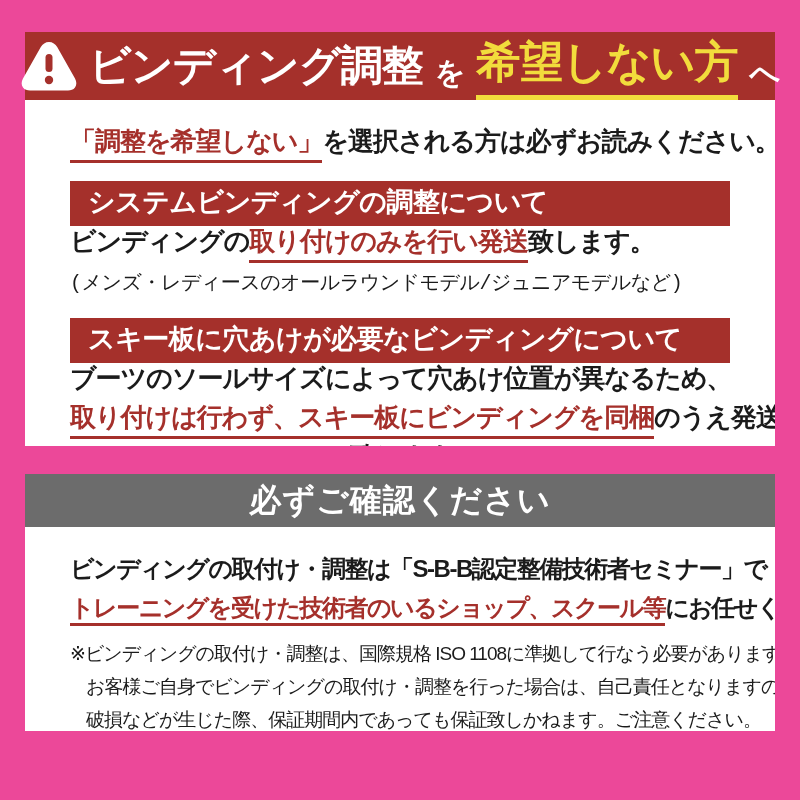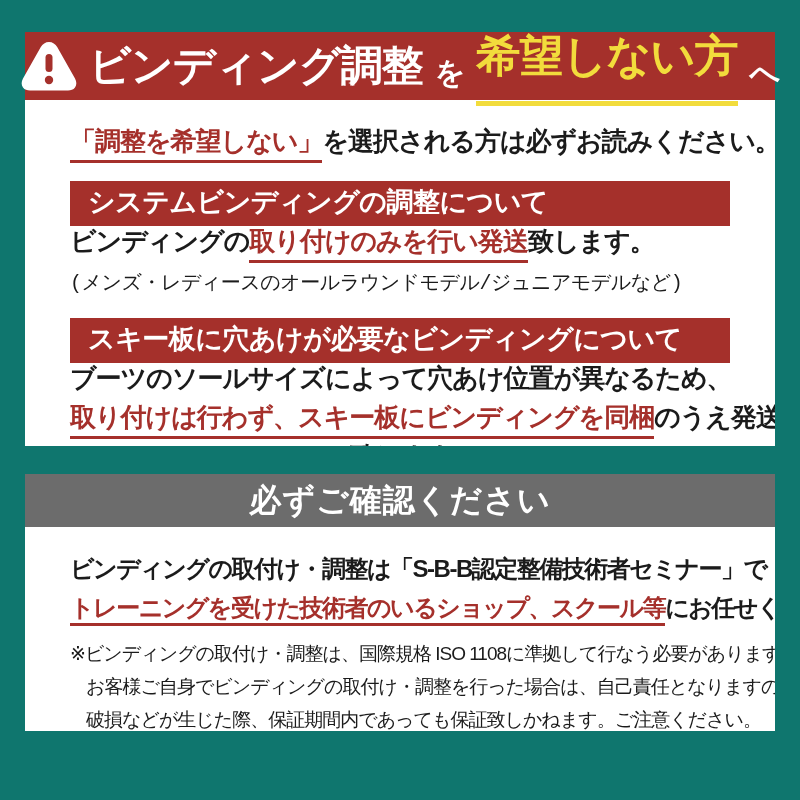--- a/index.html
+++ b/index.html
@@ -1,28 +1,28 @@
 <!DOCTYPE html>
 <html><head>
 <meta charset="utf-8">
 <style>
   * { margin:0; padding:0; box-sizing:border-box; }
   body { font-family:"Liberation Sans","DejaVu Sans",sans-serif; }
-  .page { width:800px; height:800px; background:#0f766e; overflow:hidden; }
+  .page { width:800px; height:800px; background:#ec4899; overflow:hidden; }
 
   .banner {
     margin:32px 25px 0; height:68px; background:#a5302b;
     display:flex; align-items:center; justify-content:center;
     white-space:nowrap; gap:12px;
   }
   .banner .txt { color:#fff; font-weight:bold; font-size:42px; letter-spacing:-1px; }
   .banner .small { font-size:30px; align-self:flex-end; padding-bottom:6px; }
   .banner .hl {
     color:#f2dc3c; font-size:44px;
-    border-bottom:5px solid #f2dc3c; padding-bottom:15px;
+    border-bottom:5px solid #f2dc3c; padding-bottom:3px;
   }
   .warn-icon { width:56px; height:50px; flex:0 0 auto; }
 
   .card { margin:0 25px; background:#ffffff; overflow:hidden; }
   .card1 { height:346px; padding:24px 18px 0 45px;font-family:Liberation Mono, monospace; }
   .intro { font-size:26px; font-weight:bold; color:#1b1b1b; white-space:nowrap; letter-spacing:-1px; }
   .red-t { color:#a5302b; border-bottom:3px solid #a5302b; padding-bottom:2px; }
   .redbar {
     width:660px; background:#a5302b; color:#fff; font-weight:bold;
     font-size:27px; padding:3px 6px 6px 18px; margin-top:22px;

